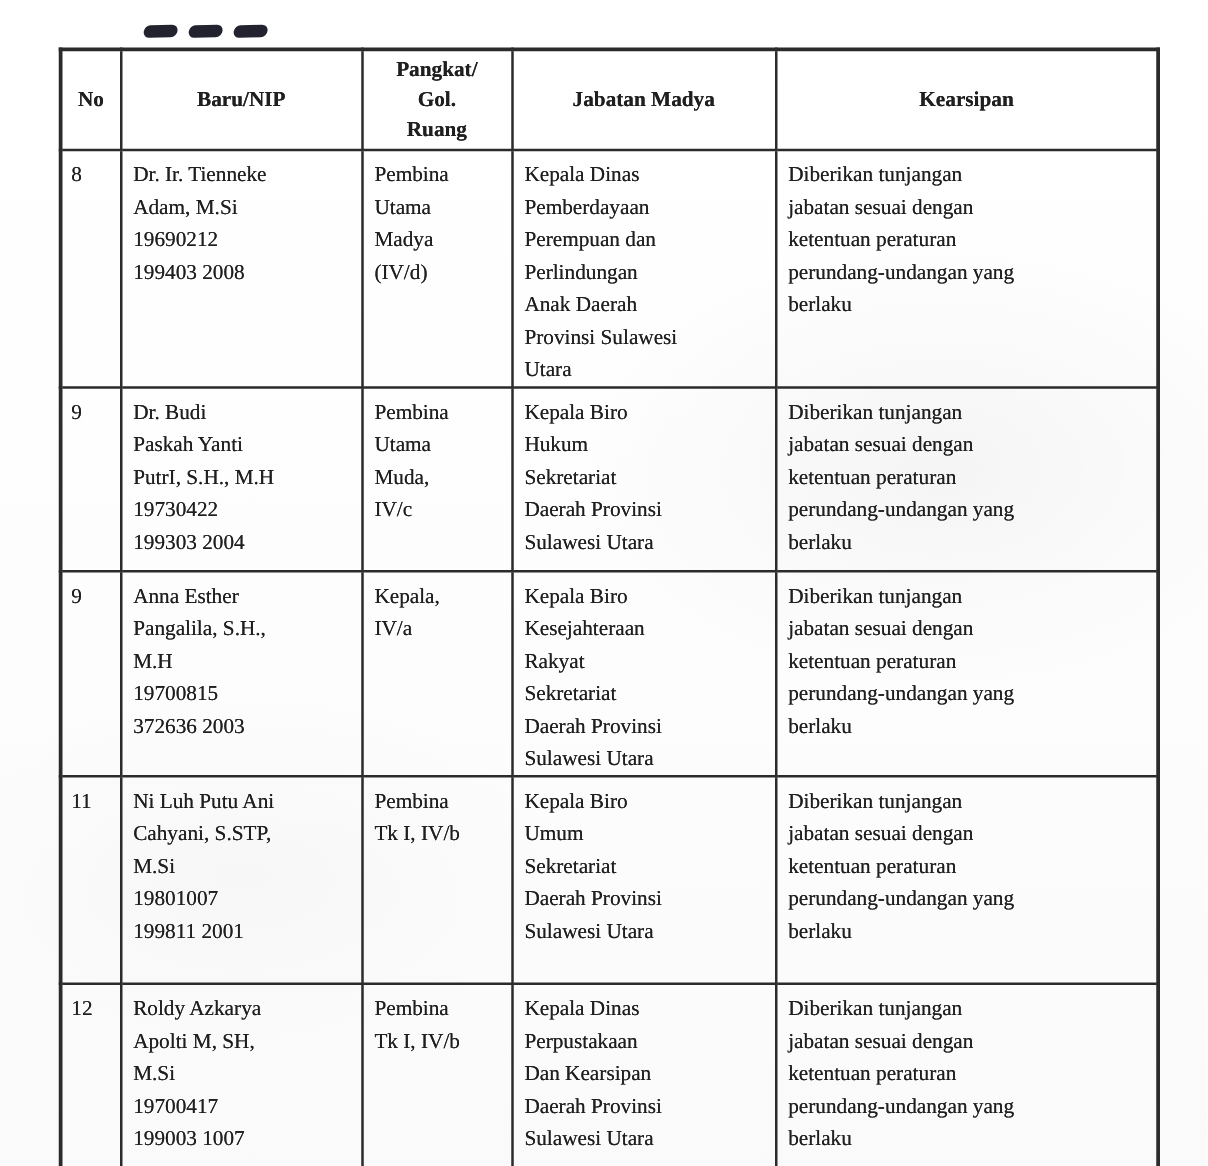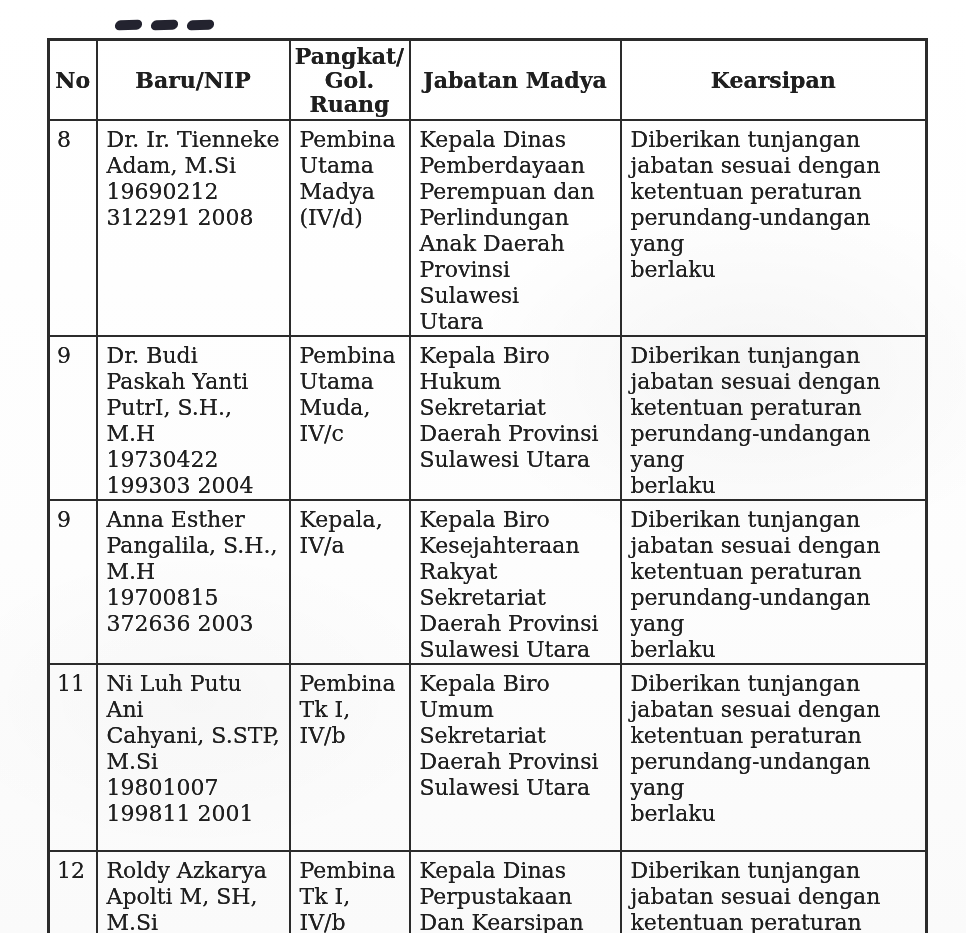--- a/index.html
+++ b/index.html
@@ -32,44 +32,45 @@
     table-layout:fixed;
   }
   col.c-no{width:48px;}
   col.c-nama{width:193px;}
   col.c-pangkat{width:120px;}
   col.c-jabatan{width:211px;}
   col.c-keterangan{width:306px;}
   th,td{
     border:2px solid var(--line);
     white-space:pre-line;
-    font-size:22px;
+    font-size:17px;
     line-height:26px;
     color:var(--ink);
     text-shadow:0 0 0.5px rgba(20,20,20,0.85);
+    font-family:Liberation Serif, serif;
   }
   table{border:3px solid var(--line);}
   th{
     font-weight:bold;
     text-align:center;
     vertical-align:middle;
     padding:3px 2px;
     line-height:24px;
   }
   td{
     vertical-align:top;
     text-align:left;
     padding:6px 6px 0 9px;
   }
   td.col-no{padding-left:7px;}
   thead tr{height:77px;}
   tbody tr:nth-child(1){height:183px;}
   tbody tr:nth-child(2){height:147px;}
   tbody tr:nth-child(3){height:158px;}
-  tbody tr:nth-child(4){height:187px;}
+  tbody tr:nth-child(4){height:166px;}
   tbody tr:nth-child(5){height:176px;}
 </style>
 </head>
 <body>
 
 <div class="page">
   <div class="artifact">
     <span class="dash"></span>
     <span class="dash"></span>
     <span class="dash"></span>
@@ -93,21 +94,21 @@
           <th>Jabatan Madya</th>
           <th>Kearsipan</th>
         </tr>
     </thead>
     <tbody id="body-rows">
         <tr>
           <td class="col-no">8</td>
           <td class="col-nama">Dr. Ir. Tienneke
 Adam, M.Si
 19690212
-312291 2008</td>
+199403 2008</td>
           <td class="col-pangkat">Pembina
 Utama
 Madya
 (IV/d)</td>
           <td class="col-jabatan">Kepala Dinas
 Pemberdayaan
 Perempuan dan
 Perlindungan
 Anak Daerah
 Provinsi Sulawesi

